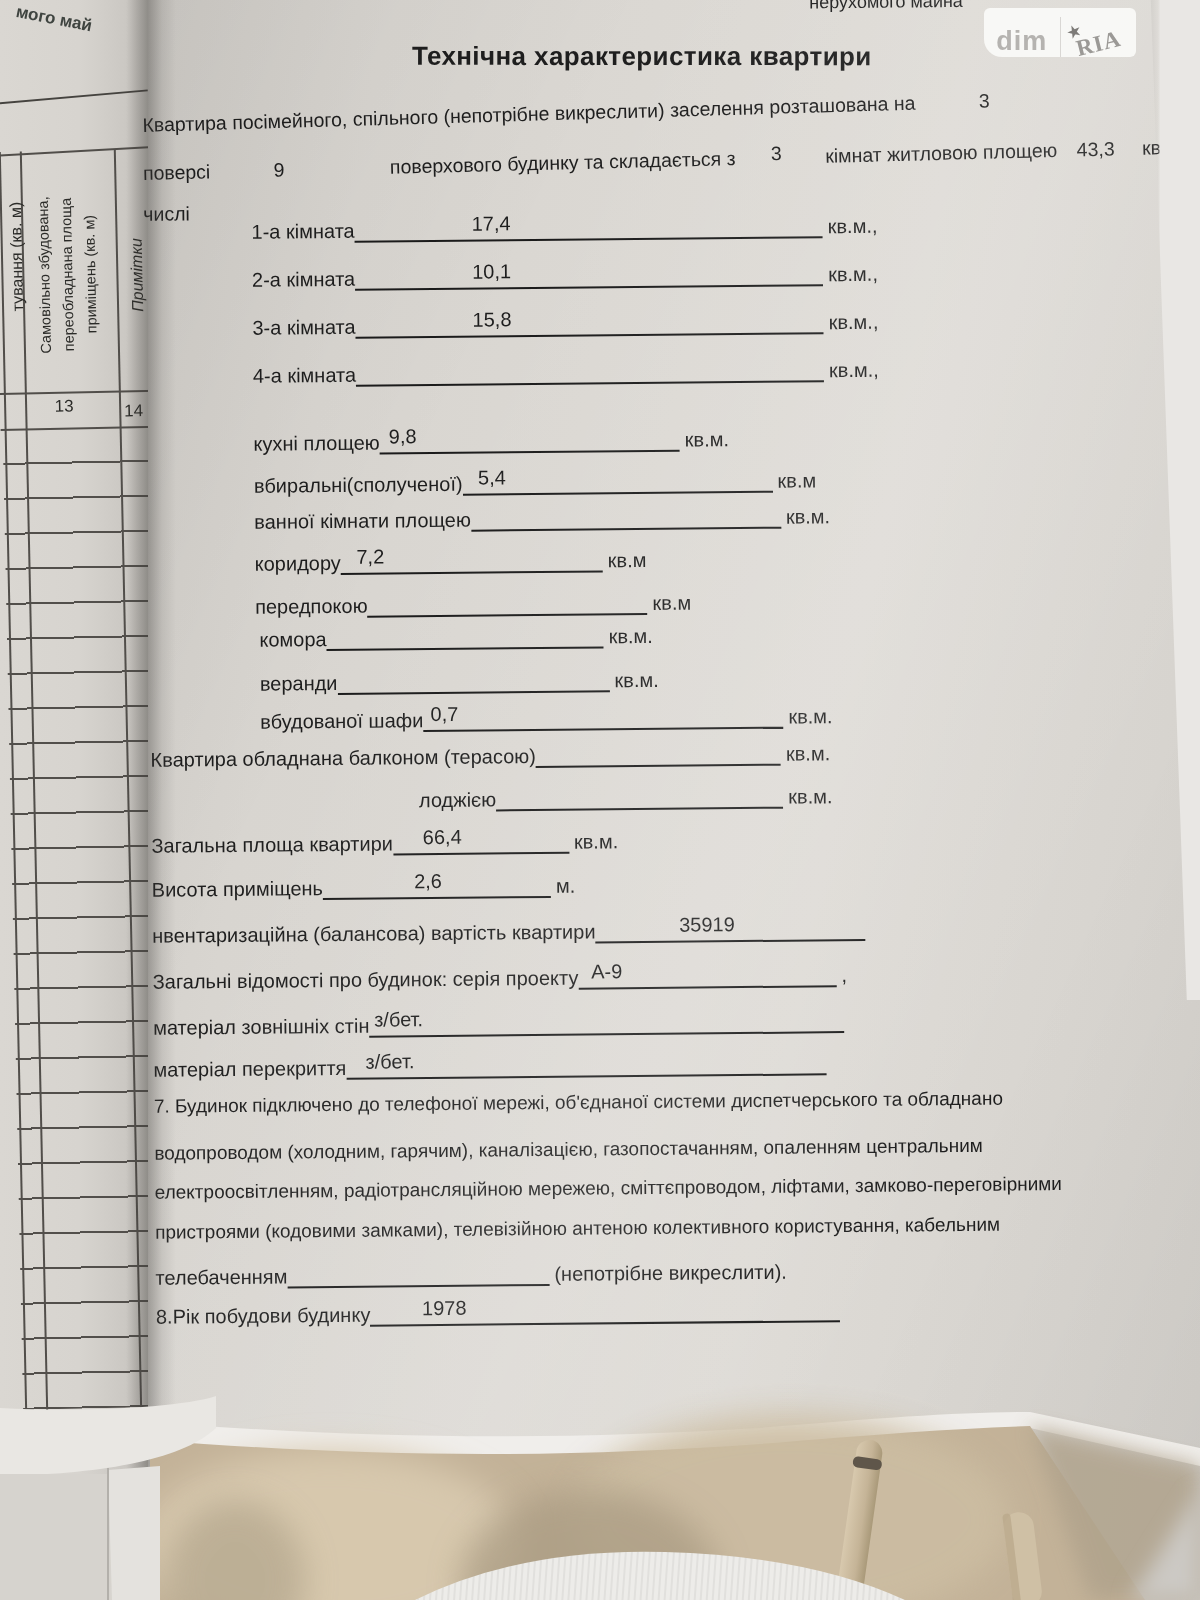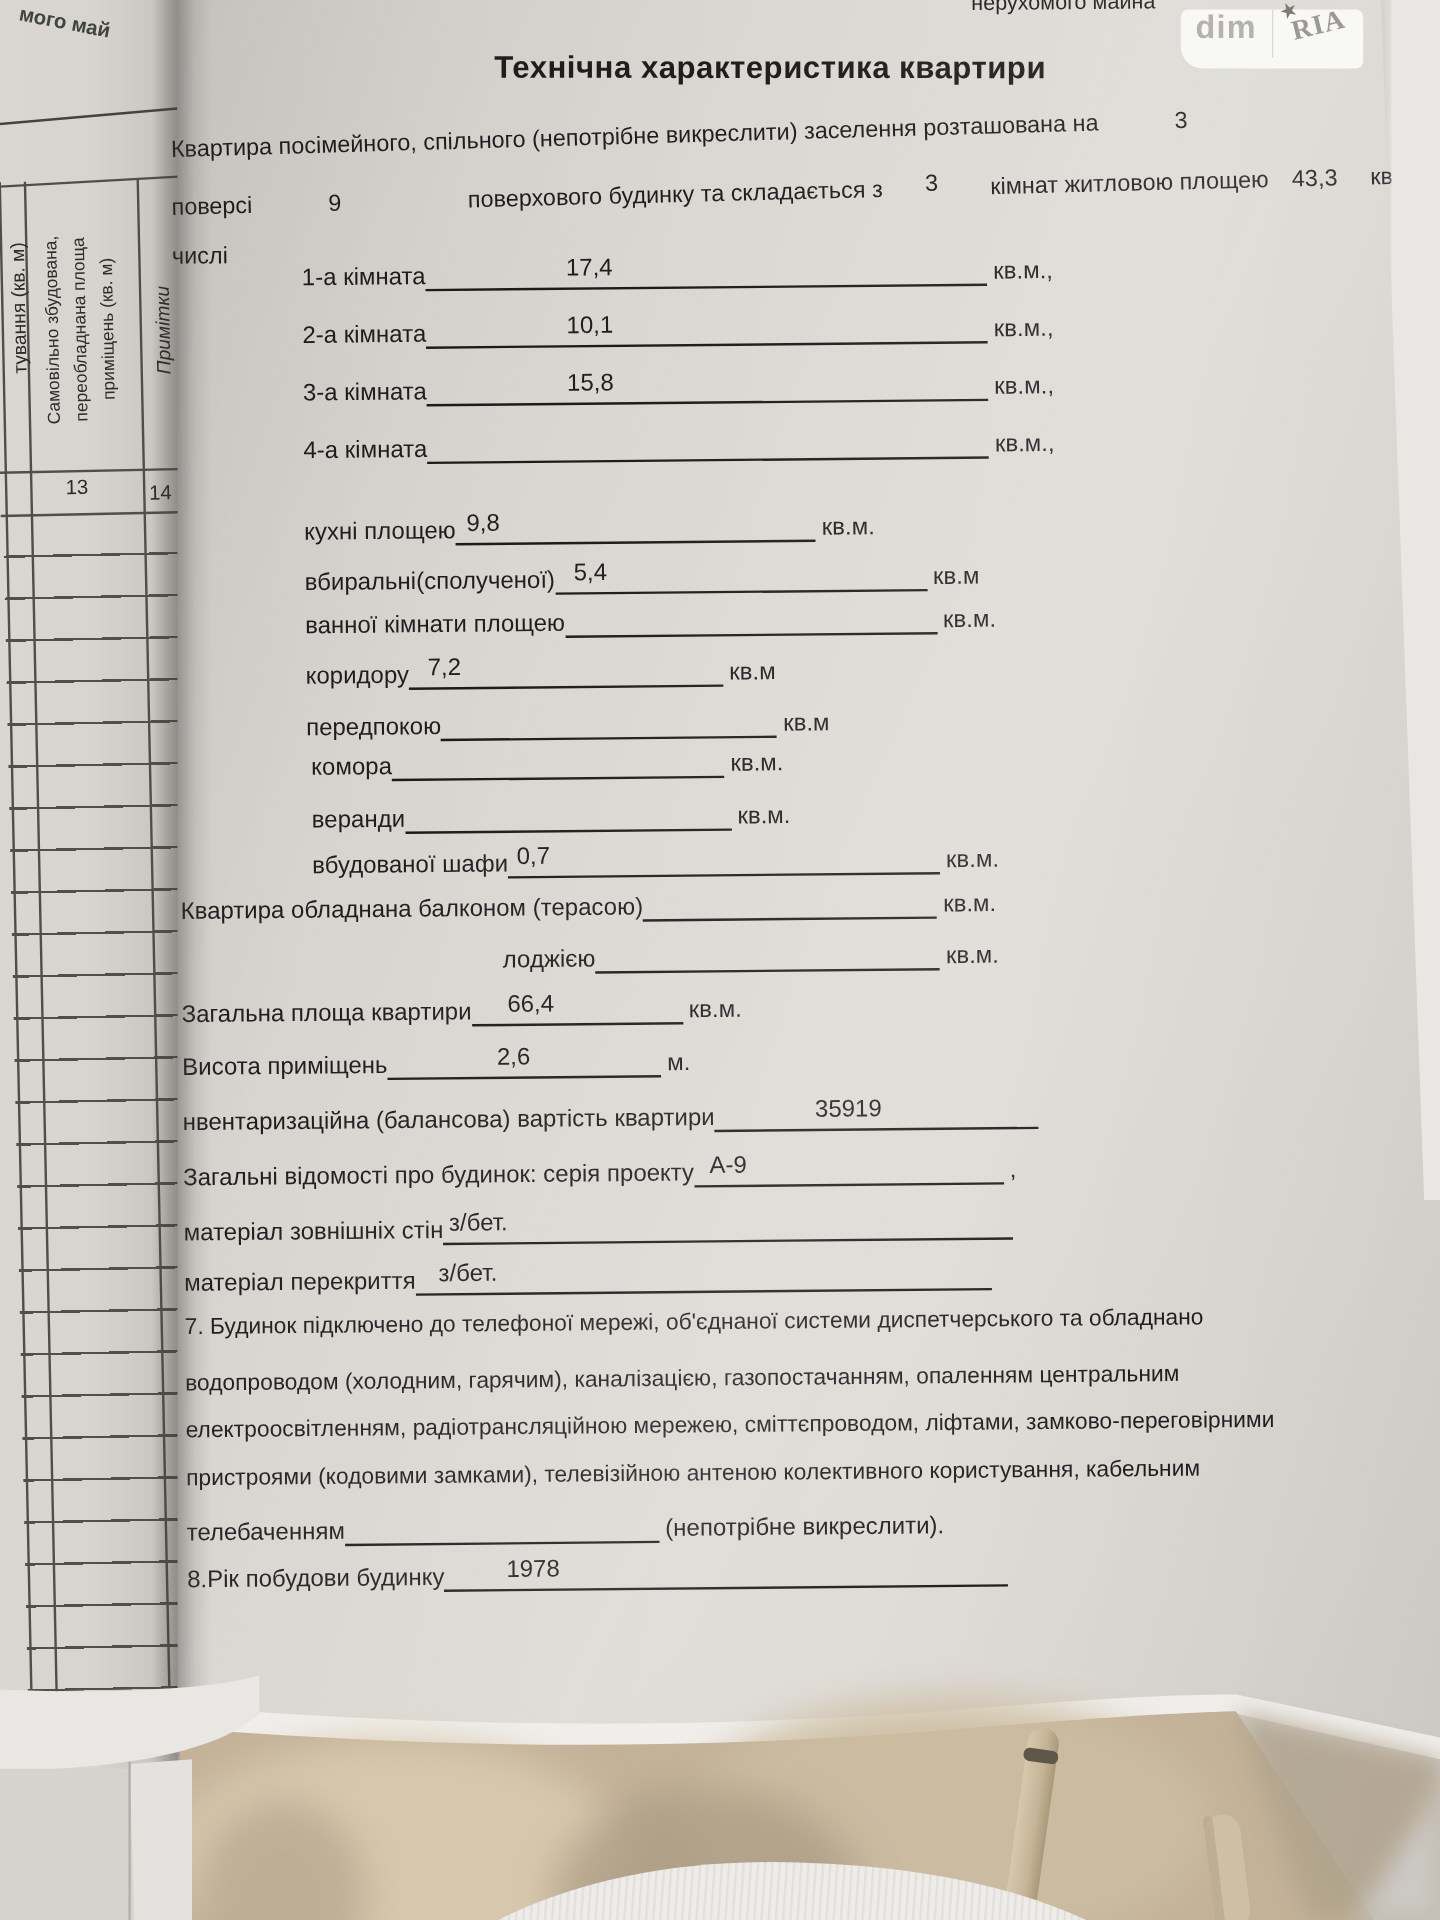--- a/index.html
+++ b/index.html
@@ -71,21 +71,21 @@
     display:inline-block;position:relative;border-bottom:2px solid #1b1b1b;
     height:24px;vertical-align:bottom;
   }
   .frow .v{position:absolute;bottom:4px;font-size:20px;}
   .frow .unit{margin-left:5px;}
   .para{position:absolute;left:2px;width:910px;font-size:19px;white-space:nowrap;}
   
   .watermark{
     position:absolute;left:984px;top:8px;width:152px;height:49px;z-index:6;
     background:rgba(250,250,248,0.93);border-radius:6px 6px 6px 18px;
-    display:flex;align-items:flex-start;
+    display:flex;align-items:flex-end;
   }
   .wm-dim{flex:1;text-align:center;font-size:27px;font-weight:bold;color:#b5b3b0;letter-spacing:1px;}
   .wm-div{width:1px;height:40px;background:#d9d7d4;}
   .wm-ria{flex:1;text-align:center;position:relative;
     font-family:"Liberation Serif",serif;font-weight:bold;font-size:23px;color:#9b9996;
     transform:rotate(-14deg);letter-spacing:1px;}
   .wm-star{position:absolute;left:10px;top:-14px;font-size:15px;color:#7d7b78;transform:rotate(-10deg);}
   
   .bottom-svg{position:absolute;left:0;top:1370px;width:1200px;height:230px;z-index:5;}
 </style>

